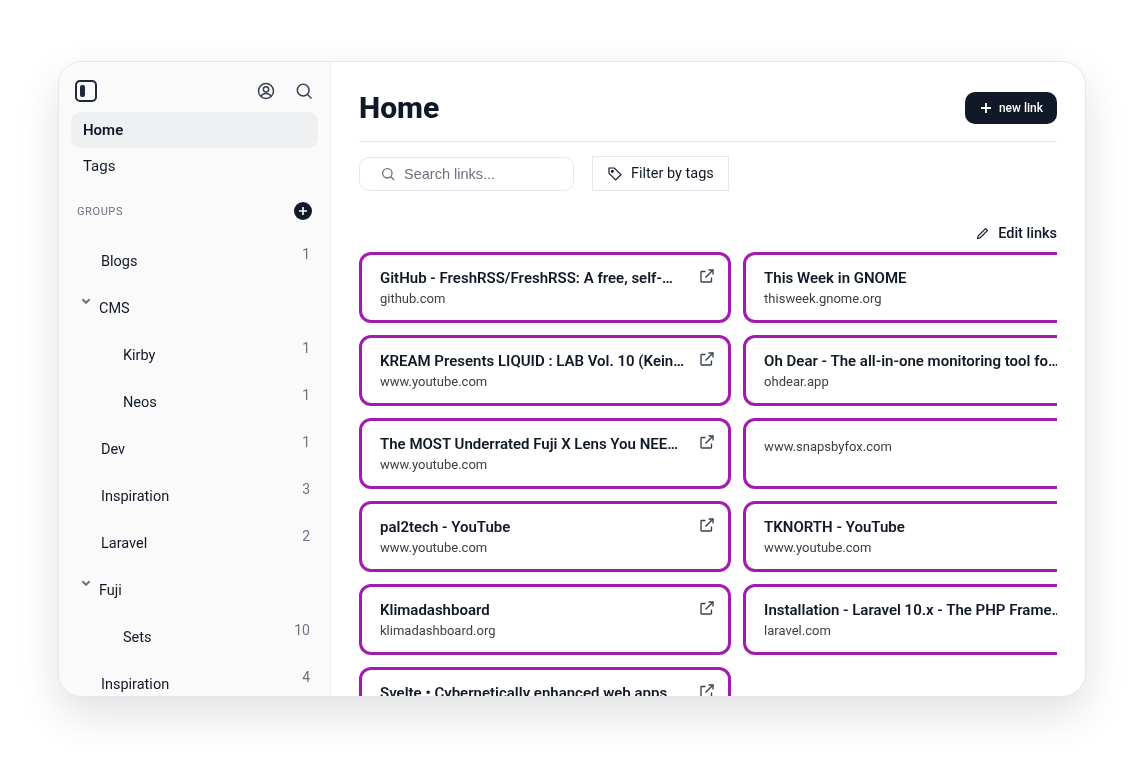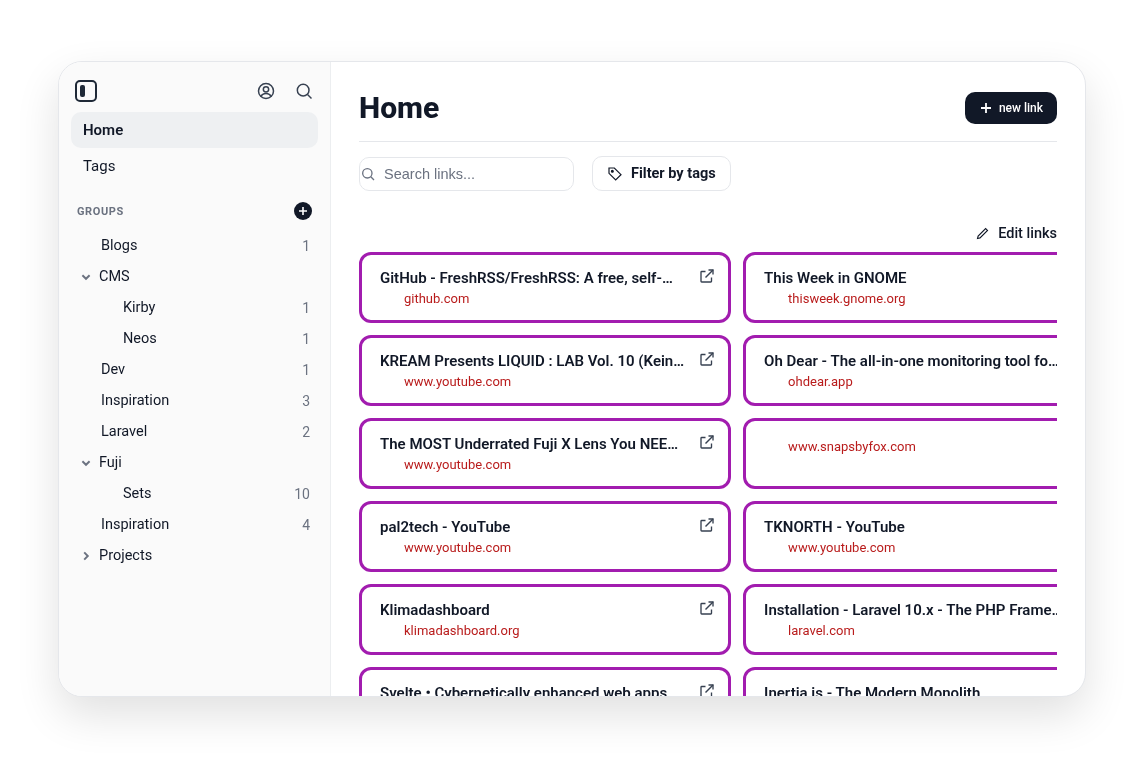--- a/index.html
+++ b/index.html
@@ -66,21 +66,21 @@
   .nav-item.active {
     background: #eef0f2;
     font-weight: 600;
   }
   .groups-header {
     display: flex;
     align-items: center;
     justify-content: space-between;
     padding: 18px 6px 8px 6px;
     font-size: 11px;
-    font-weight: 700;
+    font-weight: 400;
     letter-spacing: 0.6px;
     color: #6b7280;
   }
   .plus-circle {
     width: 18px; height: 18px;
     border-radius: 50%;
     background: #111827;
     color: #fff;
     display: inline-flex;
     align-items: center;
@@ -101,21 +101,21 @@
   }
   .chev {
     width: 14px; height: 14px;
     display: inline-flex;
     align-items: center; justify-content: center;
     margin-right: 6px;
     color: #6b7280;
     flex: 0 0 auto;
   }
   .chev svg { width: 12px; height: 12px; }
-  .tree-label { flex: 1 1 auto; overflow: hidden; text-overflow: ellipsis; white-space: nowrap; }
+  .tree-label { flex: 1 1 auto; overflow: hidden; text-overflow: ellipsis; white-space: nowrap; margin-top: 16px; }
   .tree-count { color: #6b7280; font-size: 14px; margin-left: 6px; }
   .indent-1 { padding-left: 30px; }
   .indent-2 { padding-left: 52px; }
 
   
   .main {
     flex: 1 1 auto;
     padding: 28px 28px 0 28px;
     overflow: hidden;
   }
@@ -151,41 +151,41 @@
     display: flex;
     align-items: center;
     gap: 18px;
   }
   .search-box {
     display: flex;
     align-items: center;
     gap: 8px;
     border: 1px solid #e5e7eb;
     border-radius: 10px;
-    padding: 8px 0;
+    padding: 8px 20px;
     width: 215px;
   }
   .search-box input {
     border: none;
     outline: none;
     font-size: 14.5px;
     color: #111827;
     width: 100%;
     background: transparent;
   }
   .search-box input::placeholder { color: #6b7280; }
   .filter-btn {
     display: inline-flex;
     align-items: center;
     gap: 8px;
     border: 1px solid #e5e7eb;
-    border-radius: 10px;
+    border-radius: 0;
     padding: 8px 14px;
     font-size: 14.5px;
-    font-weight: 700;
+    font-weight: 400;
     color: #111827;
     cursor: pointer;
   }
   .edit-row {
     display: flex;
     justify-content: flex-end;
     margin-top: 34px;
     margin-bottom: 10px;
   }
   .edit-links {
@@ -214,23 +214,22 @@
   .card-title {
     font-size: 15px;
     font-weight: 600;
     color: #111827;
     white-space: nowrap;
     overflow: hidden;
     text-overflow: ellipsis;
   }
   .card-sub {
     font-size: 13px;
-    color: #b91c1c;
+    color: #404040;
     margin-top: 4px;
-    margin-left: 24px;
   }
   .openlink {
     position: absolute;
     right: 12px; top: 12px;
     color: #374151;
     cursor: pointer;
   }
 
   
   svg { display: block; }
@@ -463,19 +462,16 @@
         <div class="card">
           <div class="card-title">Svelte • Cybernetically enhanced web apps</div>
           <span class="openlink">
             <svg width="18" height="18" viewBox="0 0 24 24" fill="none" stroke="currentColor" stroke-width="1.8">
               <path d="M14 4h6v6"></path>
               <path d="M20 4L10 14"></path>
               <path d="M18 14v5a1 1 0 0 1-1 1H5a1 1 0 0 1-1-1V7a1 1 0 0 1 1-1h5"></path>
             </svg>
           </span>
         </div>
-        <div class="card">
-          <div class="card-title">Inertia is - The Modern Monolith</div>
-        </div>
       </div>
   </section>
 
 </div>
 
 </body></html>

